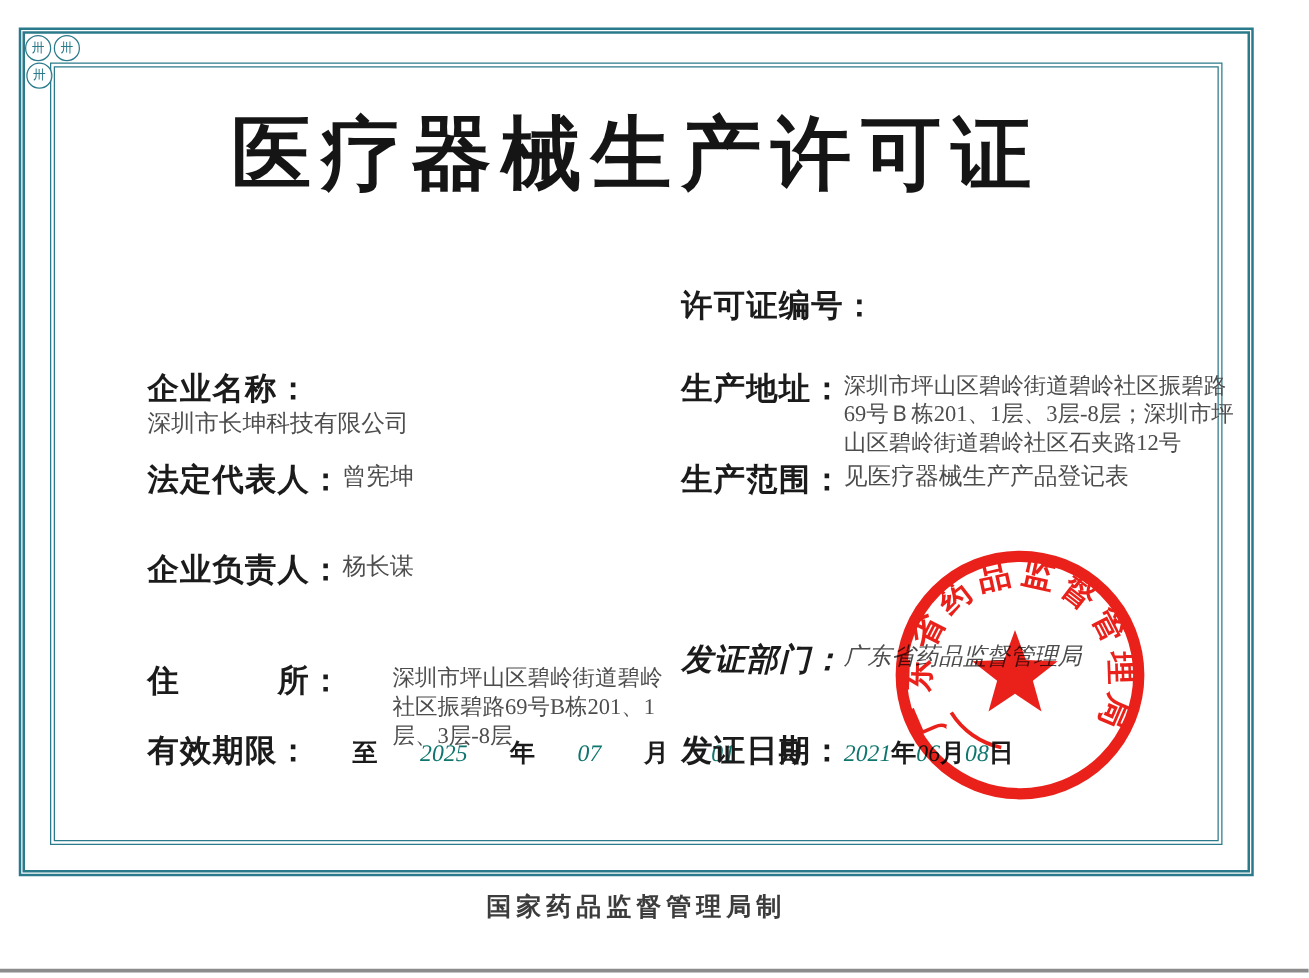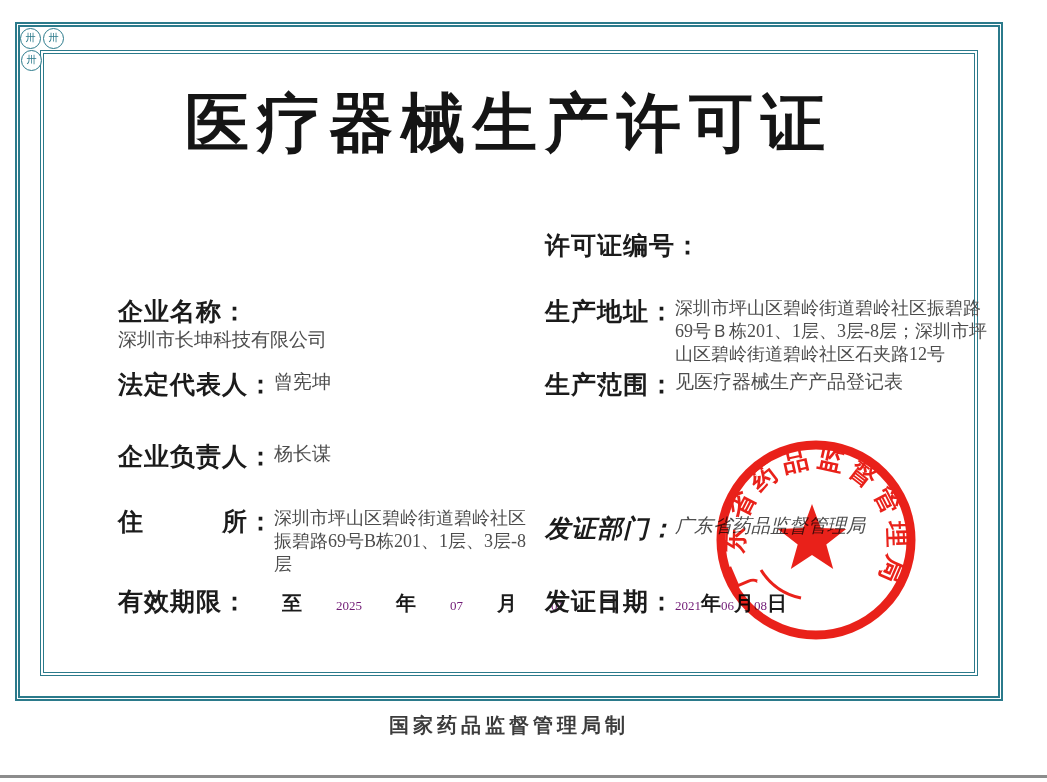--- a/index.html
+++ b/index.html
@@ -53,30 +53,30 @@
     color: #4d4d4d; font-size: 19px; line-height: 1.28; padding-top: 1px;
   }
   .val.small { font-size: 18px; }
 
   #row-license    { left: 545px; top: 230px; width: 445px; }
   #row-company    { left: 118px; top: 296px; width: 425px; flex-direction: column; }
   #row-prodaddr   { left: 545px; top: 296px; width: 445px; }
   #row-legal      { left: 118px; top: 369px; width: 425px; }
   #row-scope      { left: 545px; top: 369px; width: 445px; }
   #row-manager    { left: 118px; top: 441px; width: 425px; }
-  #row-residence  { left: 118px; top: 506px; width: 422px; }
+  #row-residence  { left: 118px; top: 530px; width: 422px; gap: 40px; }
   #row-issuer     { left: 545px; top: 513px; width: 445px; font-style: italic; }
   #row-validity   { left: 118px; top: 586px; width: 556px; }
   #row-issuedate  { left: 545px; top: 586px; width: 460px; }
 
   .date-row { display: flex; align-items: baseline; }
   #row-validity.date-row  { column-gap: 34px; }
   #row-issuedate.date-row { }
   .date-unit { font-weight: 700; color: #1b1b1b; font-size: 20px; }
-  .date-num  { font-family: "Liberation Serif", "DejaVu Serif", serif; color: #701a75; font-size: 13px; }
+  .date-num  { font-family: "Liberation Serif", "DejaVu Serif", serif; color: #0f766e; font-size: 19px; font-style: italic; }
 
   .seal {
     position: absolute; left: 706px; top: 428px;
     width: 220px; height: 220px;
     mix-blend-mode: multiply; opacity: .95;
   }
   .seal text {
     font-family: "Liberation Serif", "DejaVu Serif", serif;
     font-weight: 700; font-size: 26px; letter-spacing: 6px;
   }

